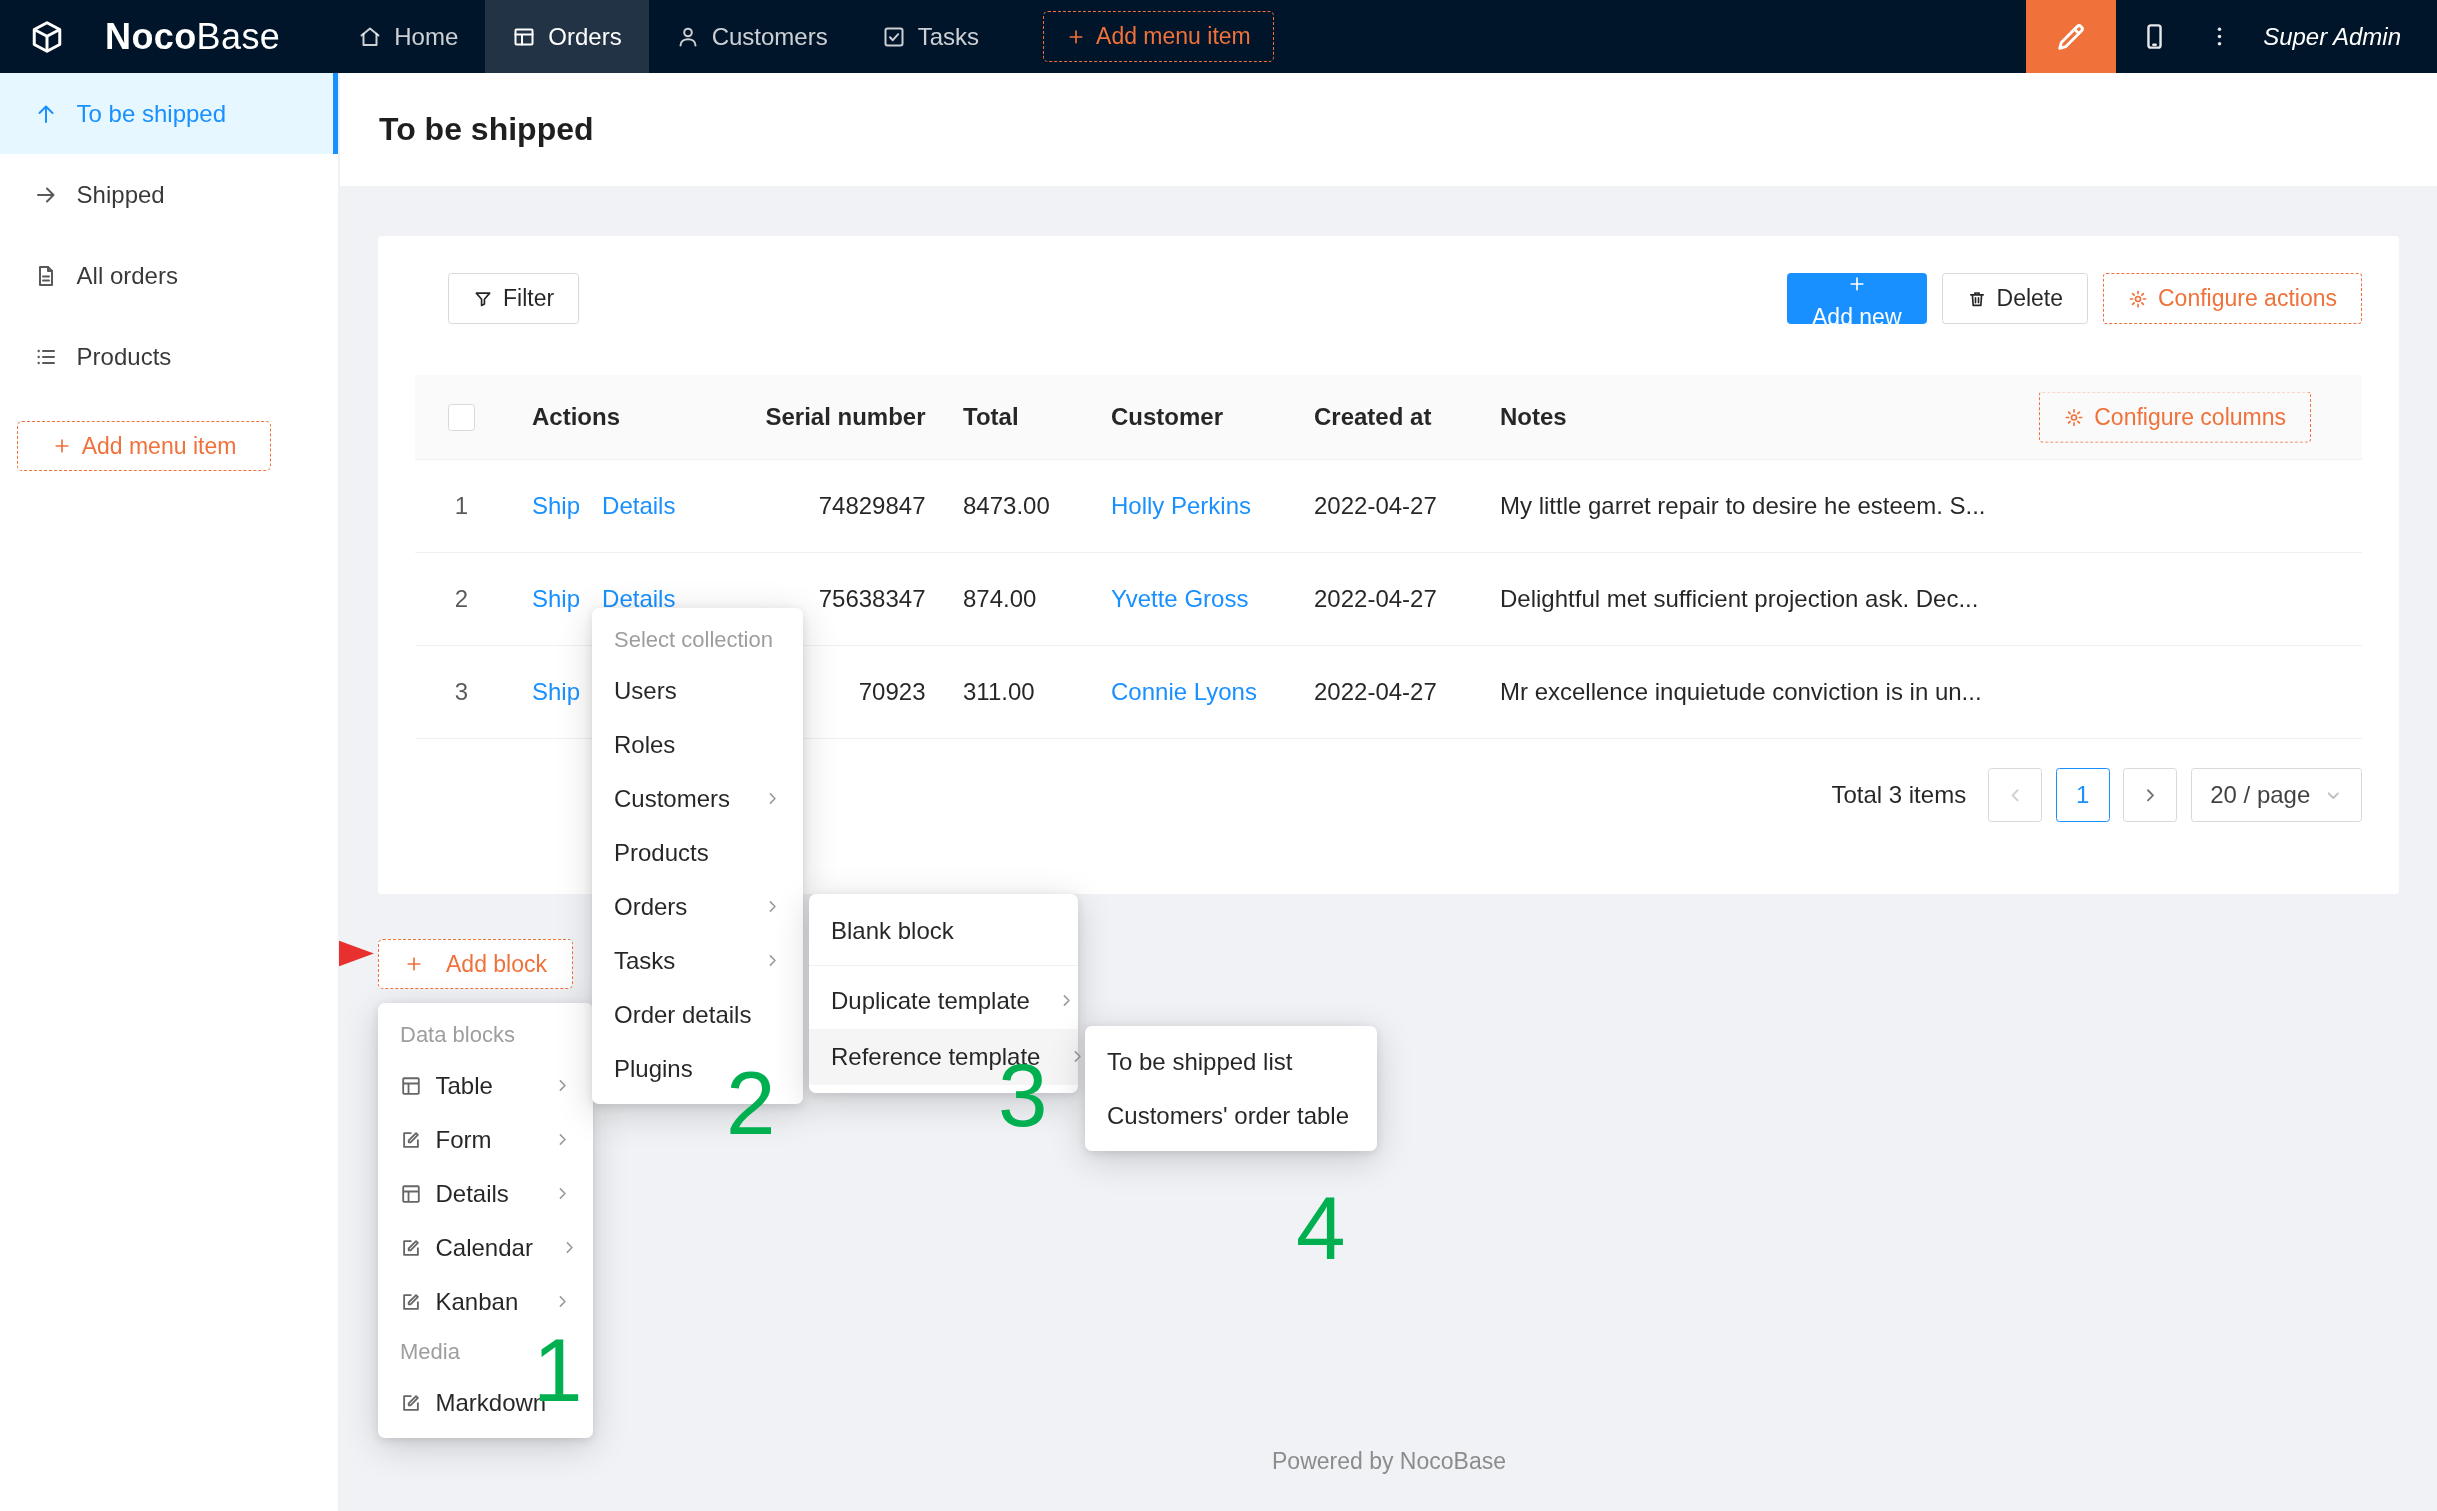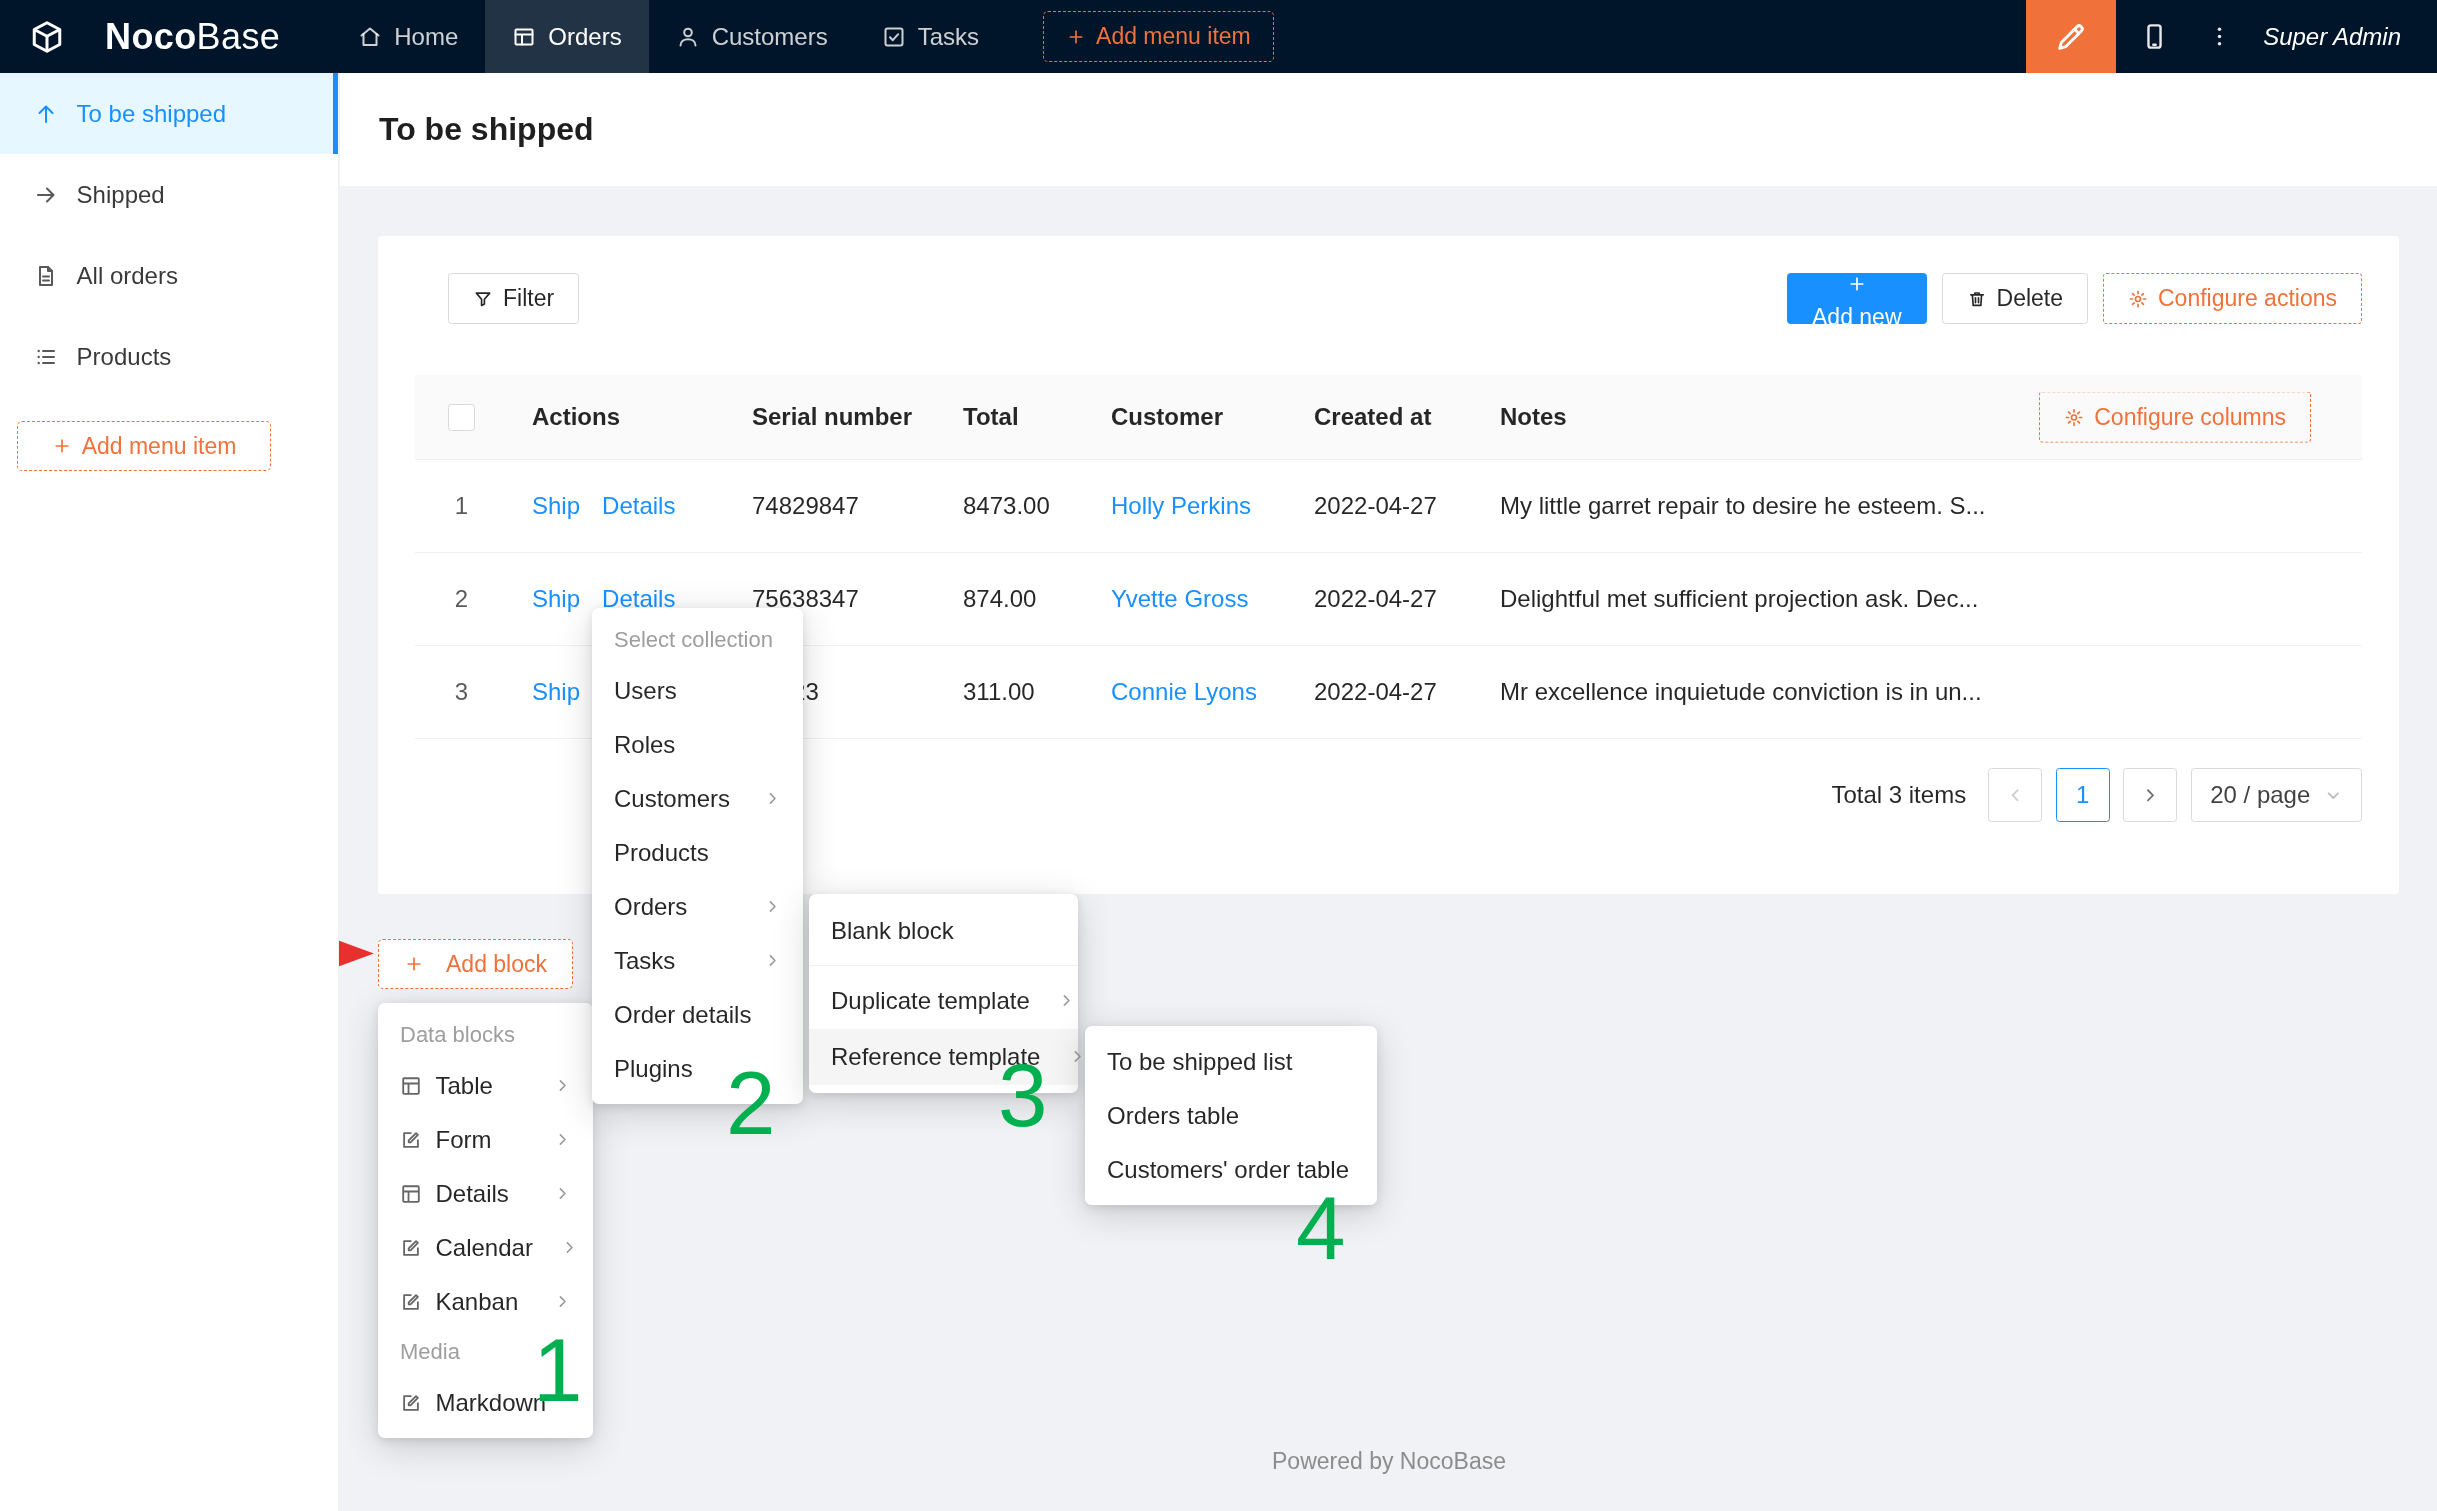--- a/index.html
+++ b/index.html
@@ -54,21 +54,21 @@
   .btn{height:51px;display:inline-flex;align-items:center;gap:10px;padding:0 24px;border-radius:3.4px;border:0.8px solid var(--btn-border);background:#fff;color:var(--text);font-size:23px;cursor:pointer;font-family:inherit;white-space:nowrap;}
   .btn-primary{background:var(--blue);border-color:var(--blue);color:#fff;flex-direction:column;}
   .btn-dashed{border:0.8px dashed var(--orange);color:var(--orange);background:transparent;}
 
   .table{margin-top:51px;}
   .t-row{display:flex;align-items:center;height:93px;border-bottom:0.8px solid var(--border);}
   .t-head{height:85px;background:#fafafa;font-weight:600;position:relative;}
   .c{padding:0 13.5px 0 24px;white-space:nowrap;overflow:hidden;text-overflow:ellipsis;}
   .c-sel{width:93px;display:flex;justify-content:center;padding:0;}
   .c-act{width:220px;display:flex;gap:22px;}
-  .c-ser{width:211px;}
+  .c-ser{width:211px;text-align:right;}
   .c-tot{width:148px;}
   .c-cus{width:203px;}
   .c-cre{width:186px;}
   .c-not{flex:1;min-width:0;}
   .link{color:var(--blue);cursor:pointer;}
   .checkbox{width:27px;height:27px;border:1.7px solid var(--btn-border);border-radius:3.4px;background:#fff;display:inline-block;cursor:pointer;}
   .cfg-cols{position:absolute;right:51px;top:50%;transform:translateY(-50%);font-weight:400;}
   .row-idx{color:var(--text2);}
 
   .pagination{display:flex;justify-content:flex-end;align-items:center;gap:13.5px;margin-top:29px;font-size:24px;}
@@ -501,23 +501,20 @@
           </svg>
         </span>
     </div>
   </div>
 
   <div class="menu menu-4">
     <div class="menu-item">
         <span>To be shipped list</span>
       </div>
     <div class="menu-item">
-        <span>Orders table</span>
-      </div>
-    <div class="menu-item">
         <span>Customers' order table</span>
       </div>
   </div>
 
   <svg class="arrow-svg" width="321" height="47" viewBox="0 0 380 56">
     <line x1="4" y1="28" x2="322" y2="28" stroke="#e8312f" stroke-width="6"></line>
     <polygon points="322,9 374,28 322,47" fill="#e8312f"></polygon>
   </svg>
   <span class="step-num step-1">1</span>
   <span class="step-num step-2">2</span>

